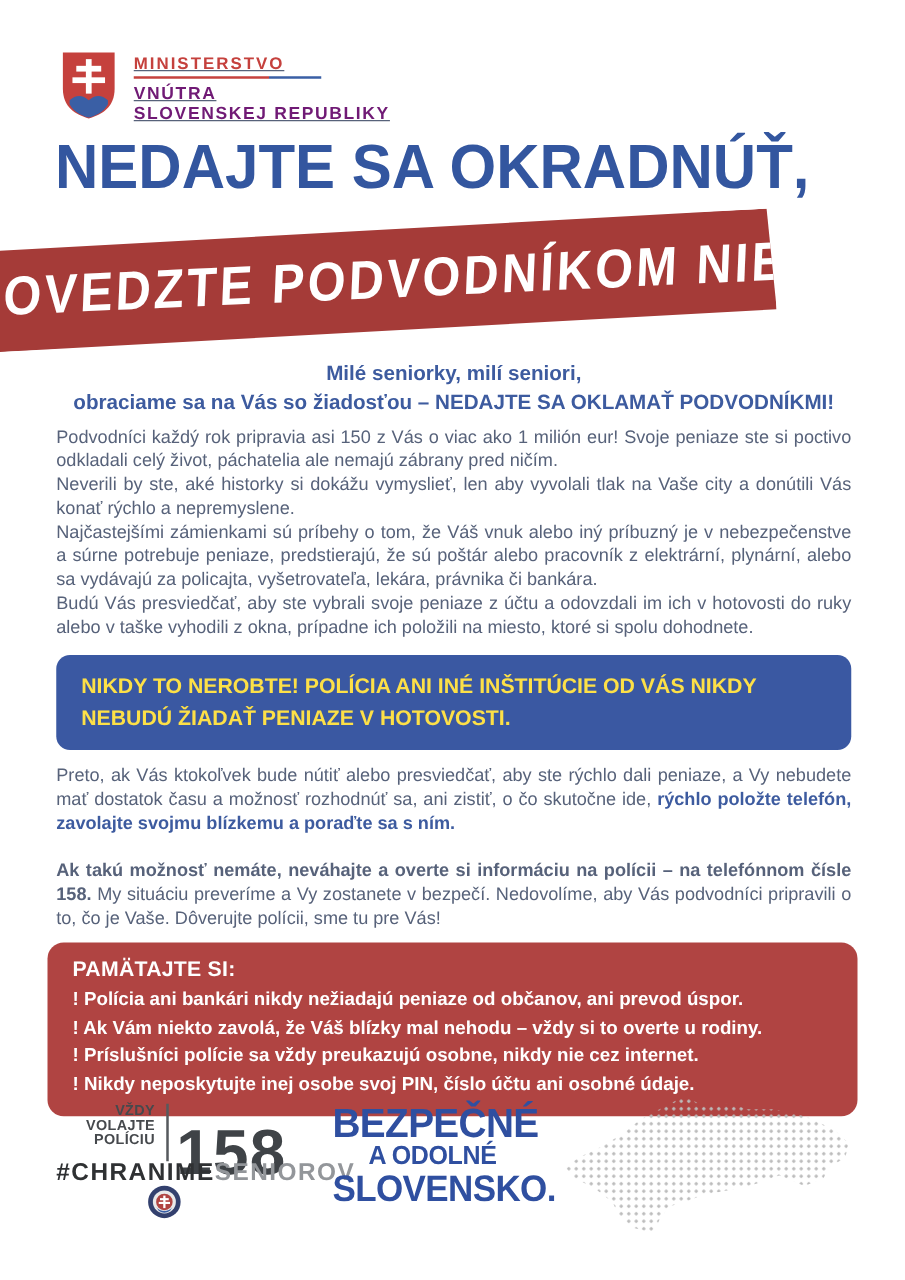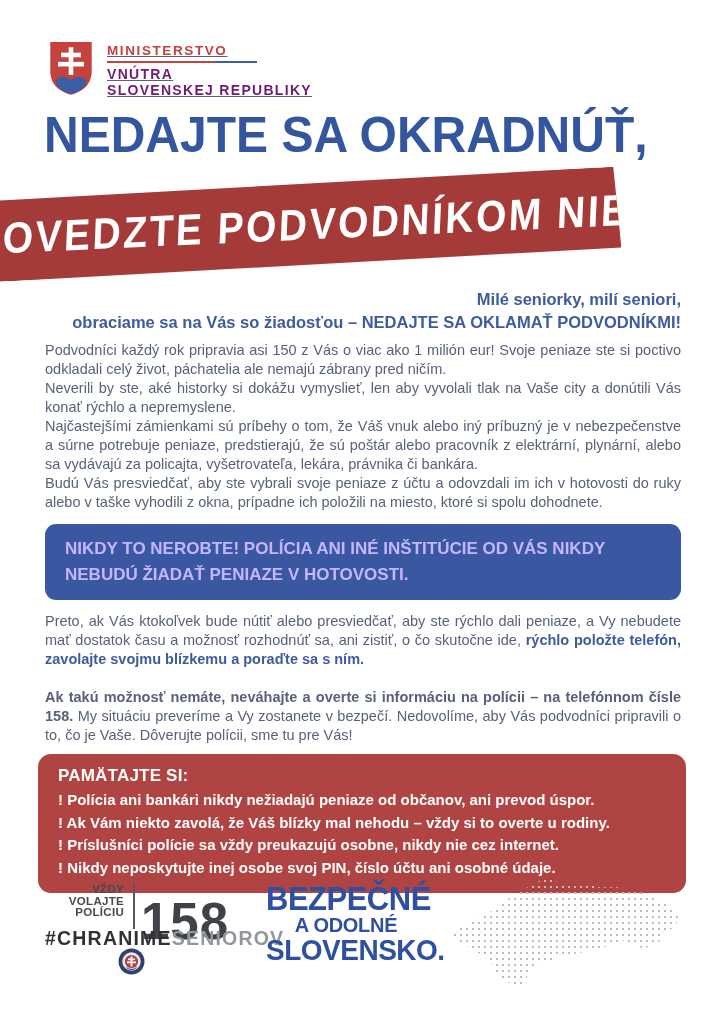--- a/index.html
+++ b/index.html
@@ -23,28 +23,28 @@
   
   .banner{position:absolute;left:-16px;top:181px;width:636px;height:87px;background:#a53b38;
           transform:rotate(-2.6deg);display:flex;align-items:center;justify-content:center;
           clip-path:polygon(0 7%,99.3% 0,100% 93%,0.7% 100%);}
   .banner-text{color:#ffffff;font-size:39px;font-weight:700;letter-spacing:2.5px;
                transform:skewX(-5deg) scaleY(1.12);white-space:nowrap;}
 
   
   .col{position:absolute;left:45px;top:288px;width:636px;font-size:14.5px;line-height:19px;
        text-align:justify;color:#57627a;}
-  .intro{color:#3d5b9f;font-weight:700;font-size:16.5px;line-height:23px;margin-bottom:7px;text-align:right;}
+  .intro{color:#3d5b9f;font-weight:700;font-size:16.5px;line-height:23px;margin-bottom:7px;text-align:center;}
   .col p{margin:0;}
   .bold-inline{font-weight:700;color:#3d5b9f;}
   .bold-body{font-weight:700;}
   .gap{height:19px;}
 
   .alert-box{background:#3a58a2;border-radius:11px;margin:12px 0;padding:12px 20px;
-             color:#c4b5fd;font-weight:700;font-size:17px;line-height:26px;text-align:left;}
+             color:#fde047;font-weight:700;font-size:17px;line-height:26px;text-align:left;}
 
   .signature{margin-top:12px;margin-left:345px;font-style:italic;font-size:14.5px;
              line-height:19.5px;text-align:left;color:#5a6579;}
 
   
   .remember{position:absolute;left:38px;top:754px;width:648px;box-sizing:border-box;
             background:#b04442;border-radius:13px;padding:12px 20px 14px 20px;color:#ffffff;}
   .remember-title{font-size:17px;font-weight:800;letter-spacing:.2px;margin-bottom:3px;}
   .remember-item{font-size:15px;font-weight:700;line-height:22.5px;}
 

